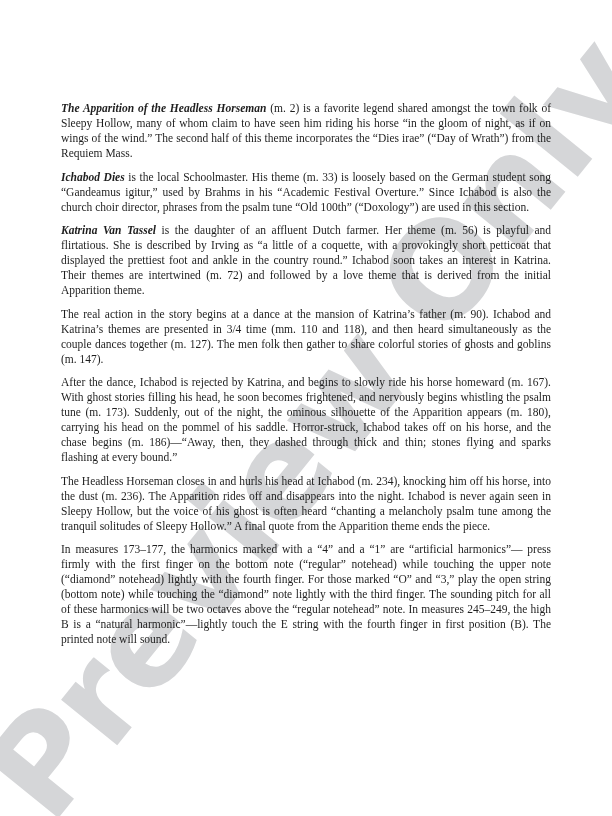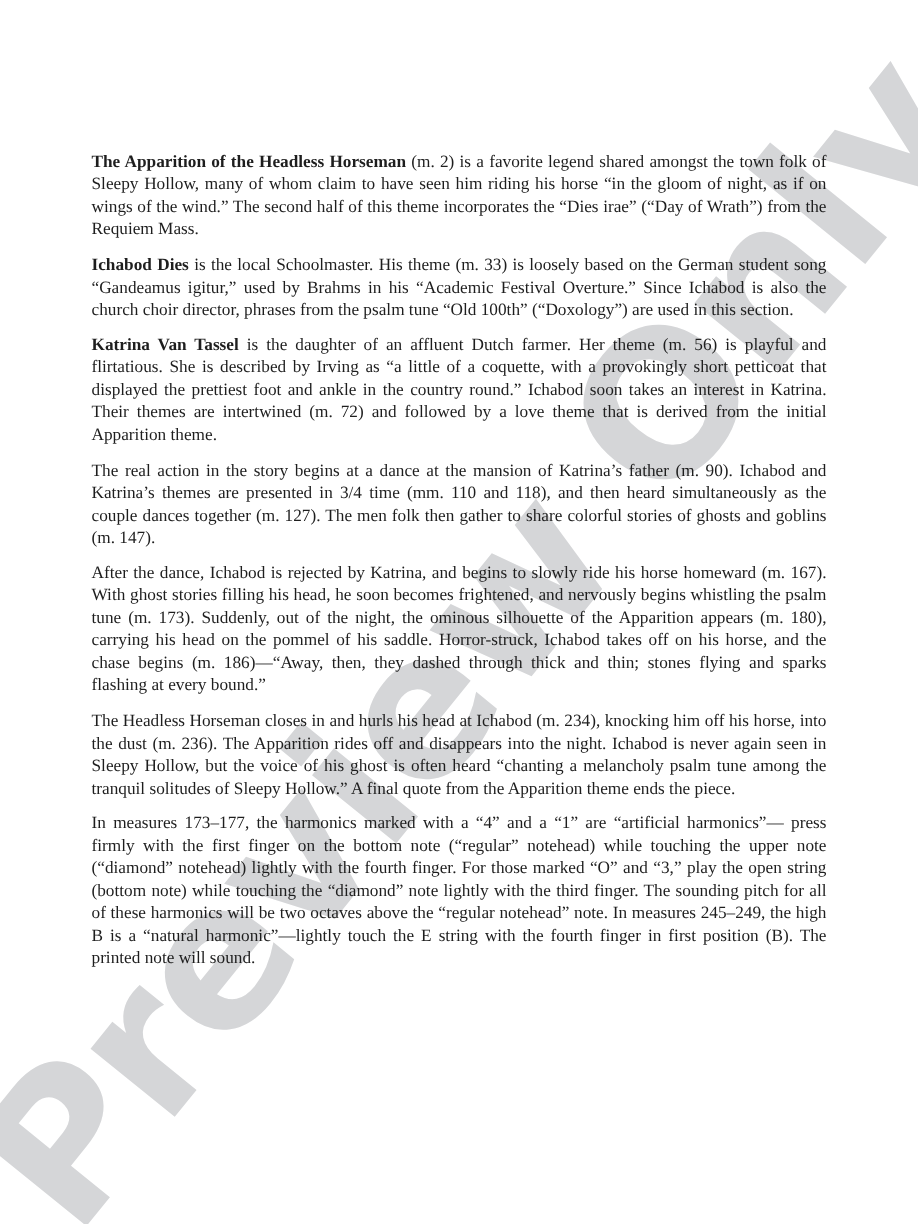--- a/index.html
+++ b/index.html
@@ -46,21 +46,21 @@
   .section-heading.conductor {
     margin-top: 21px;
     margin-bottom: 11px;
   }
   .body-para {
     font-size: 11.5px;
     line-height: 15px;
     text-align: justify;
     margin: 0 0 8.5px 0;
   }
-  .seg-b { font-weight: bold; }
+  .seg-b { font-weight: bold; font-style: italic; }
   .seg-i { font-style: italic; }
 </style>
 </head>
 <body>
 
 <div class="page">
 
   <div class="watermark" style="color: rgb(213, 214, 216);">Preview Only</div>
 
   <div class="content">

